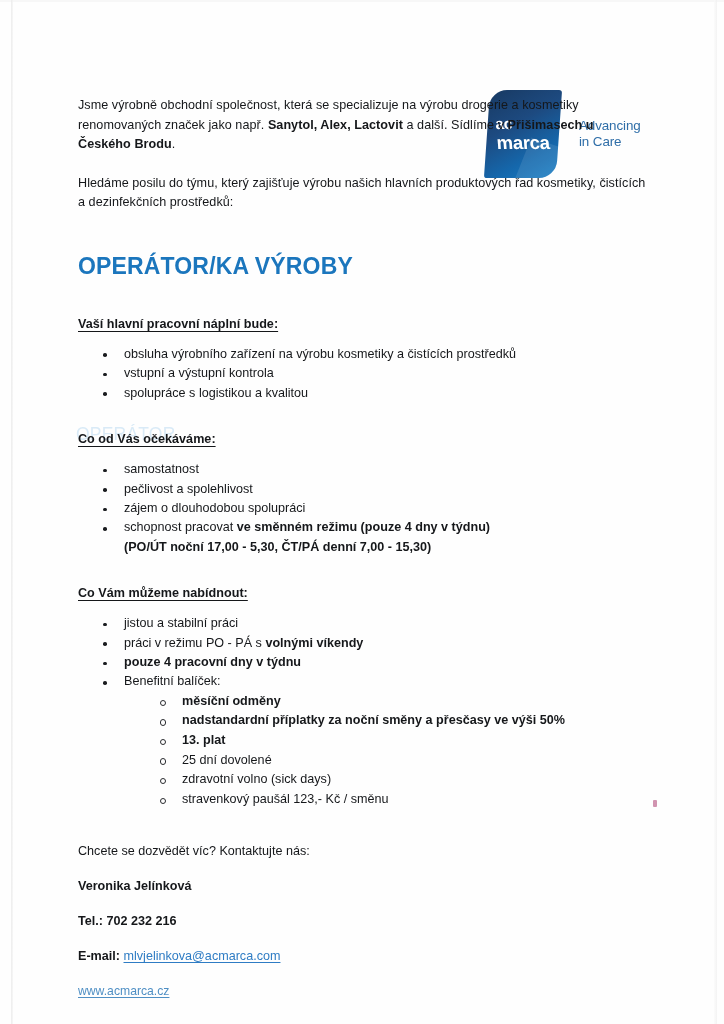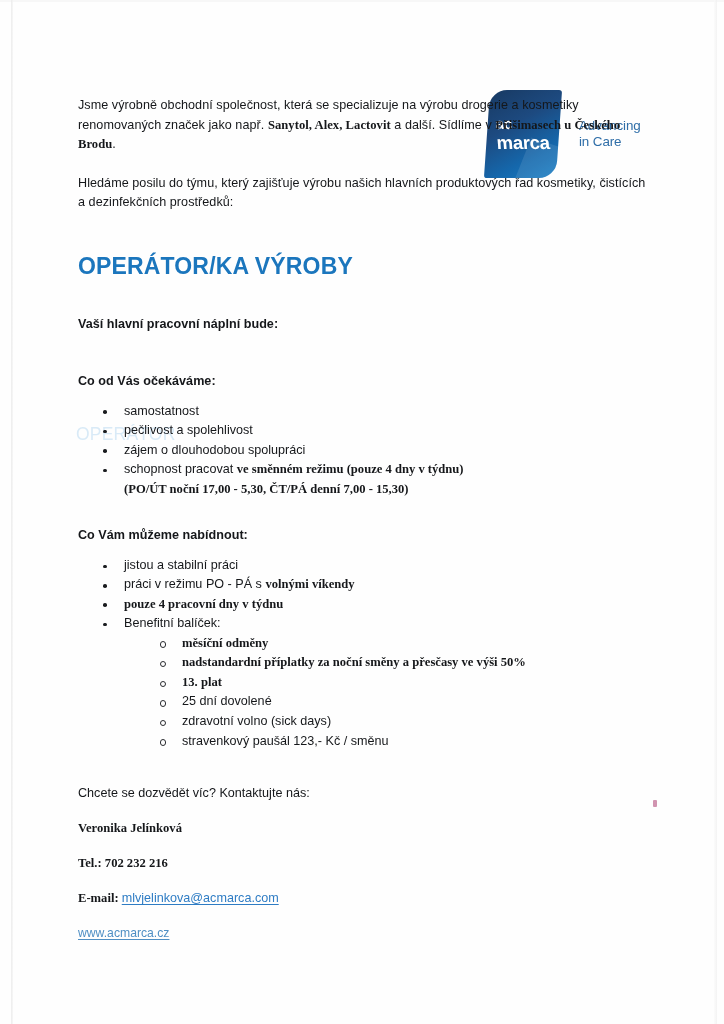--- a/index.html
+++ b/index.html
@@ -74,36 +74,37 @@
   }
 
   p.para {
     margin: 0 0 8px 0;
     font-size: 12.6px;
     line-height: 19.6px;
     letter-spacing: .05px;
   }
   .blk-gap { height: 11px; }
 
-  b, strong { font-weight: 700; font-family: Liberation Serif, serif; }
+  b, strong { font-weight: 700; }
 
   h1.job-title {
     margin: 0;
     font-size: 23px;
     line-height: 22px;
     font-weight: 700;
     letter-spacing: .15px;
     color: #1b76bd;
   }
 
   h2.sect {
     margin: 0;
     font-size: 12.6px;
     line-height: 18px;
     font-weight: 700;
+    text-decoration: underline;
     text-underline-offset: 2.5px;
     letter-spacing: .02px;
   }
 
   ul.bul {
     margin: 0;
     padding: 0;
     list-style: none;
   }
   ul.bul > li {
@@ -241,20 +242,25 @@
     <p class="para">Hledáme posilu do týmu, který zajišťuje výrobu našich hlavních produktových řad kosmetiky, čistících a dezinfekčních prostředků:</p>
 
     <div style="height:34px"></div>
 
     <h1 class="job-title">OPERÁTOR/KA VÝROBY</h1>
 
     <div style="height:38px"></div>
 
     <h2 class="sect">Vaší hlavní pracovní náplní bude:</h2>
     <div style="height:12px"></div>
+    <ul class="bul">
+      <li><span>obsluha výrobního zařízení na výrobu kosmetiky a čistících prostředků</span></li>
+      <li><span>vstupní a výstupní kontrola</span></li>
+      <li><span>spolupráce s logistikou a kvalitou</span></li>
+    </ul>
 
     <div style="height:27px"></div>
 
     <h2 class="sect">Co od Vás očekáváme:</h2>
     <div style="height:12px"></div>
     <ul class="bul">
       <li><span>samostatnost</span></li>
       <li><span>pečlivost a spolehlivost</span></li>
       <li><span>zájem o dlouhodobou spolupráci</span></li>
       <li><span>schopnost pracovat </span><b>ve směnném režimu (pouze 4 dny v týdnu)</b><b class="cont">(PO/ÚT noční 17,00 - 5,30, ČT/PÁ denní 7,00 - 15,30)</b></li>

